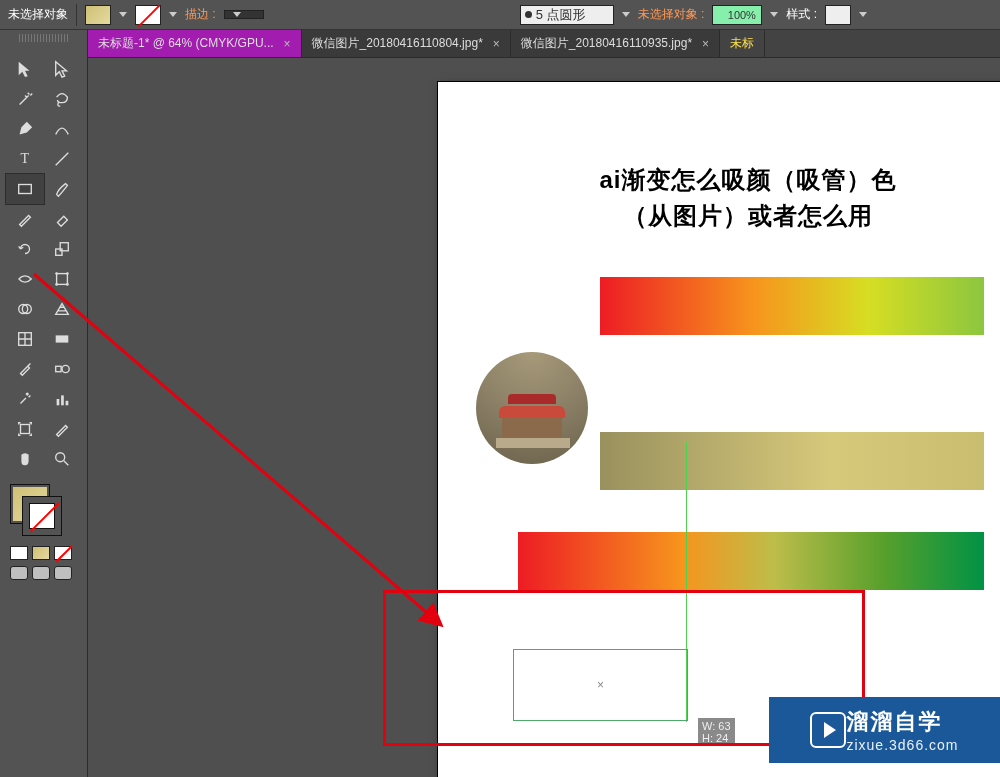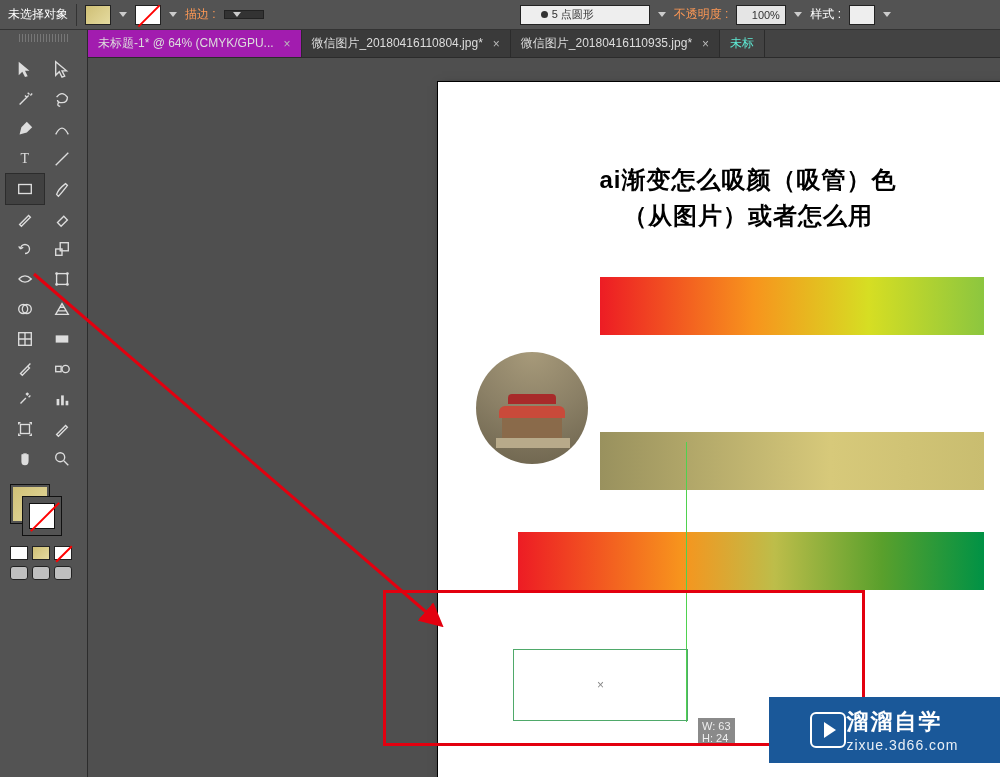--- a/index.html
+++ b/index.html
@@ -50,29 +50,29 @@
     border-top: 5px solid #ccc;
   }
   .orange-label { color: #ff9955; }
   .stroke-input {
     display: flex; align-items: center;
     background: #333; border: 1px solid #222;
     padding: 1px 4px; gap: 4px; min-width: 40px;
   }
   .vline { width: 1px; height: 22px; background: #333; }
   .stroke-style-box {
-    width: 130px; height: 20px;
+    width: 94px; height: 20px;
     background: #eee; border: 1px solid #222;
     display: flex; align-items: center; justify-content: flex-start;
-    padding: 0 20px; color: #333; font-size: 11px;
+    padding: 0 4px; color: #333; font-size: 13px;
   }
   .stroke-style-box .dot { width: 7px; height: 7px; border-radius: 50%; background: #333; margin-right: 4px; }
   .opacity-field {
     width: 50px; height: 20px;
-    background: #e5e5e5; color: #333; border: 1px solid #222;
+    background: #86efac; color: #333; border: 1px solid #222;
     display: flex; align-items: center; justify-content: center;
     font-size: 11px;
     padding-left: 9px;
   }
   .style-box {
     width: 26px; height: 20px;
     background: #eee; border: 1px solid #222;
   }
 
   
@@ -87,21 +87,21 @@
   .tab {
     display: flex; align-items: center;
     padding: 0 10px; gap: 10px;
     background: #3a3a3a;
     border-right: 1px solid #2b2b2b;
     color: #ddd; font-size: 12px;
     cursor: pointer;
   }
   .tab.active { background: #a21caf; }
   .tab .close { color: #bbb; font-size: 12px; }
-  .tab.extra { background:#434343;color:#5eead4;}
+  .tab.extra { background:#434343;color:#fde047;}
 
   
   .toolbox {
     position: absolute;
     top: 30px; left: 0;
     width: 88px;
     height: calc(100% - 30px);
     background: #535353;
     border-right: 1px solid #2c2c2c;
     padding-top: 24px;
@@ -320,21 +320,21 @@
   <div class="stroke-input">
     <span></span>
     <span class="dropdown-arrow"></span>
   </div>
   <div style="flex:0 0 240px"></div>
   <div class="stroke-style-box">
     <span class="dot"></span>
     <span>5 点圆形</span>
   </div>
   <span class="dropdown-arrow"></span>
-  <span class="orange-label">不透明度 :</span>
+  <span class="orange-label">未选择对象 :</span>
   <div class="opacity-field">
     <span>100%</span>
   </div>
   <span class="dropdown-arrow"></span>
   <span class="label">样式 :</span>
   <div class="style-box"></div>
   <span class="dropdown-arrow"></span>
 </div>
 
 <div class="tab-strip">

